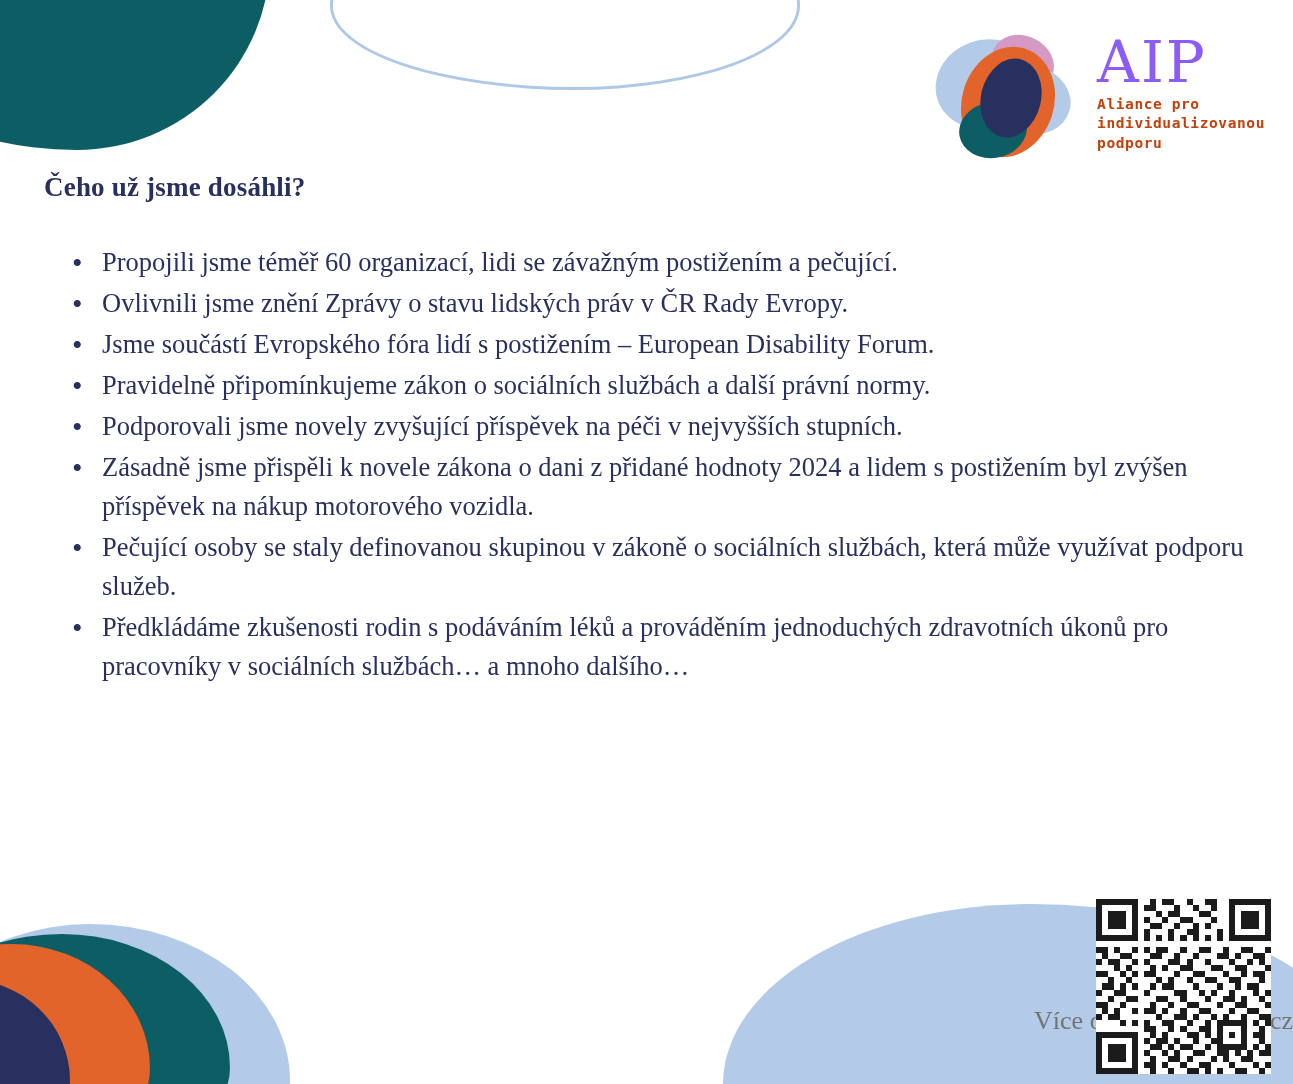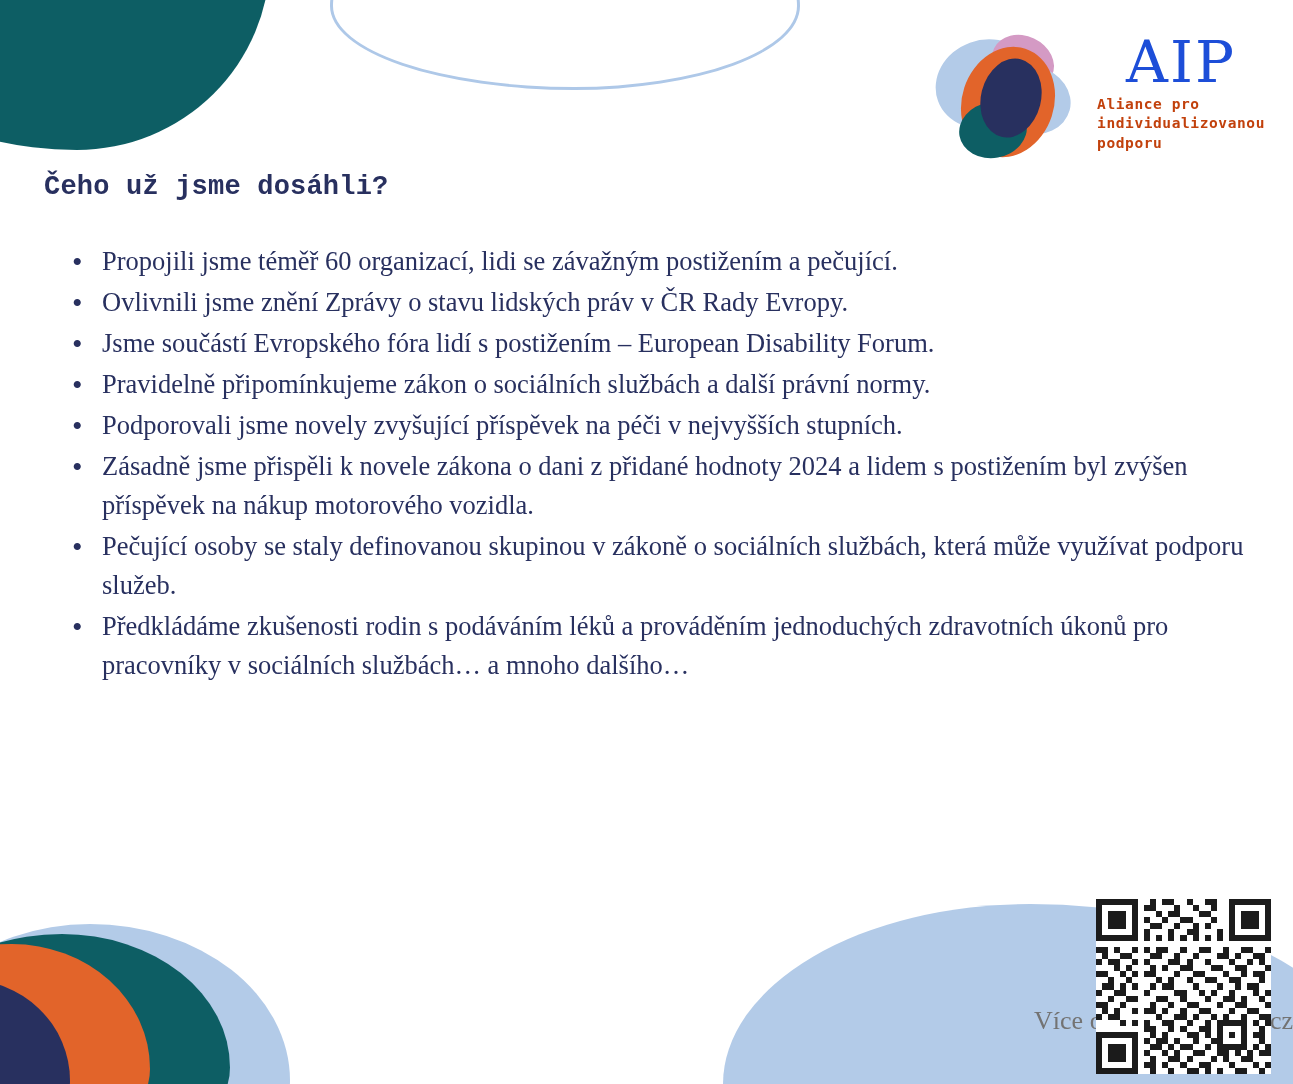--- a/index.html
+++ b/index.html
@@ -101,43 +101,42 @@
     position: relative;
   }
   .logo-text {
     padding-top: 14px;
   }
   .logo-title {
     font-family: "DejaVu Serif", serif;
     font-size: 58px;
     line-height: 0.92;
     letter-spacing: 2px;
-    color: #1d4ed8;
+    color: #8b5cf6;
     font-weight: 400;
-    text-align: center;
   }
   .logo-sub {
     font-family: "DejaVu Sans Mono", monospace;
     font-size: 14.5px;
     line-height: 1.32;
     letter-spacing: 0.6px;
     color: #c2410c;
     margin-top: 6px;
     font-weight: 700;
   }
 
   
   .content {
     position: absolute;
     left: 44px;
     top: 172px;
     width: 1210px;
   }
   .heading {
-    font-family: Liberation Mono, monospace;
+    font-family: Liberation Serif, serif;
     font-weight: bold;
     font-size: 27px;
     color: #28305f;
     margin: 0 0 40px 0;
     letter-spacing: 0.2px;
   }
   ul.achievements {
     list-style: none;
     margin: 0;
     padding: 0;

